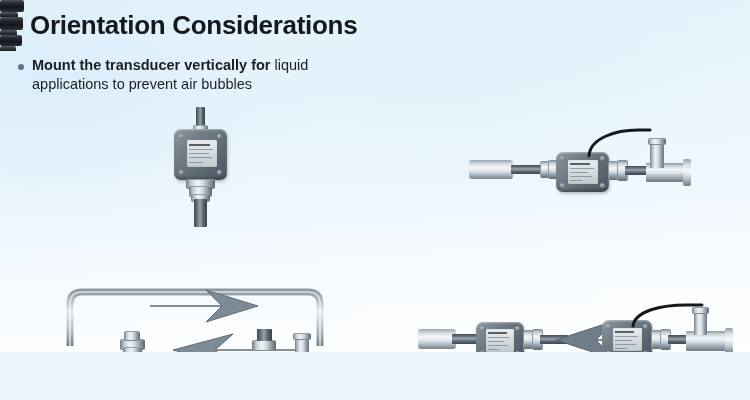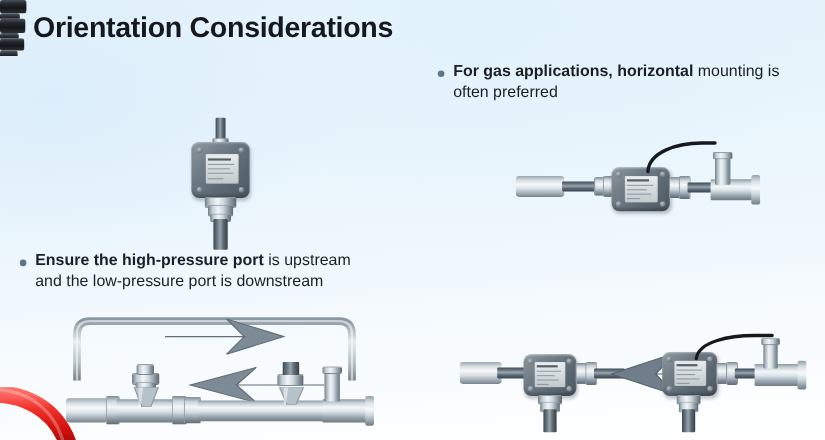--- a/index.html
+++ b/index.html
@@ -2,21 +2,21 @@
 <html><head>
 <meta charset="utf-8">
 <style>
   html,body{margin:0;padding:0;}
   body{
     width:750px;height:400px;overflow:hidden;
     font-family:"Liberation Sans", sans-serif;
     background:#eaf4fb;
   }
   #slide{
-    position:relative;width:750px;height:400px;overflow:hidden;
+    position:relative;width:750px;height:352px;overflow:hidden;
     background:
       radial-gradient(ellipse 520px 300px at 58% 6%, #e2f2fb 0%, rgba(226,242,251,0) 62%),
       radial-gradient(ellipse 460px 260px at 6% 22%, #dceefb 0%, rgba(220,238,251,0) 60%),
       linear-gradient(176deg, #e4f2fb 0%, #e7f4fc 26%, #eef7fd 52%, #f7fbfe 76%, #ffffff 100%);
   }
 
   
   .title{
     position:absolute;left:30px;top:10px;
     font-size:26px;font-weight:bold;color:#15181c;
@@ -106,30 +106,26 @@
   .arrow{position:absolute;}
   .redpipe{position:absolute;}
 </style>
 </head>
 <body>
 
 <div id="slide">
 
   <div class="title">Orientation Considerations</div>
 
-
-  <div class="bullet b2">
+  <div class="bullet b1">
     <span class="dot"></span>
-    <span class="btext"><b>For gas applications, horizontal</b> <span>mounting is often preferred</span></span>
-  </div>
-
-  <div class="bullet b3">
-    <span class="dot"></span>
-    <span class="btext"><b>Ensure the high-pressure port</b> <span>is upstream and the low-pressure port is downstream</span></span>
-  </div>
+    <span class="btext"><b>Mount the transducer vertically for</b> <span>liquid applications to prevent air bubbles</span></span>
+  </div>
+
+
 
 
   <div>
 
     <div class="part tube-dark-v" style="left:196px;top:107px;width:9px;height:21px;"></div>
     <div class="part nut-v" style="left:193px;top:125px;width:15px;height:6px;"></div>
 
     <div class="body-box" style="left:174px;top:129px;width:53px;height:51px;">
       <span class="screw" style="left:5px;top:5px;"></span>
       <span class="screw" style="right:5px;top:5px;"></span>

